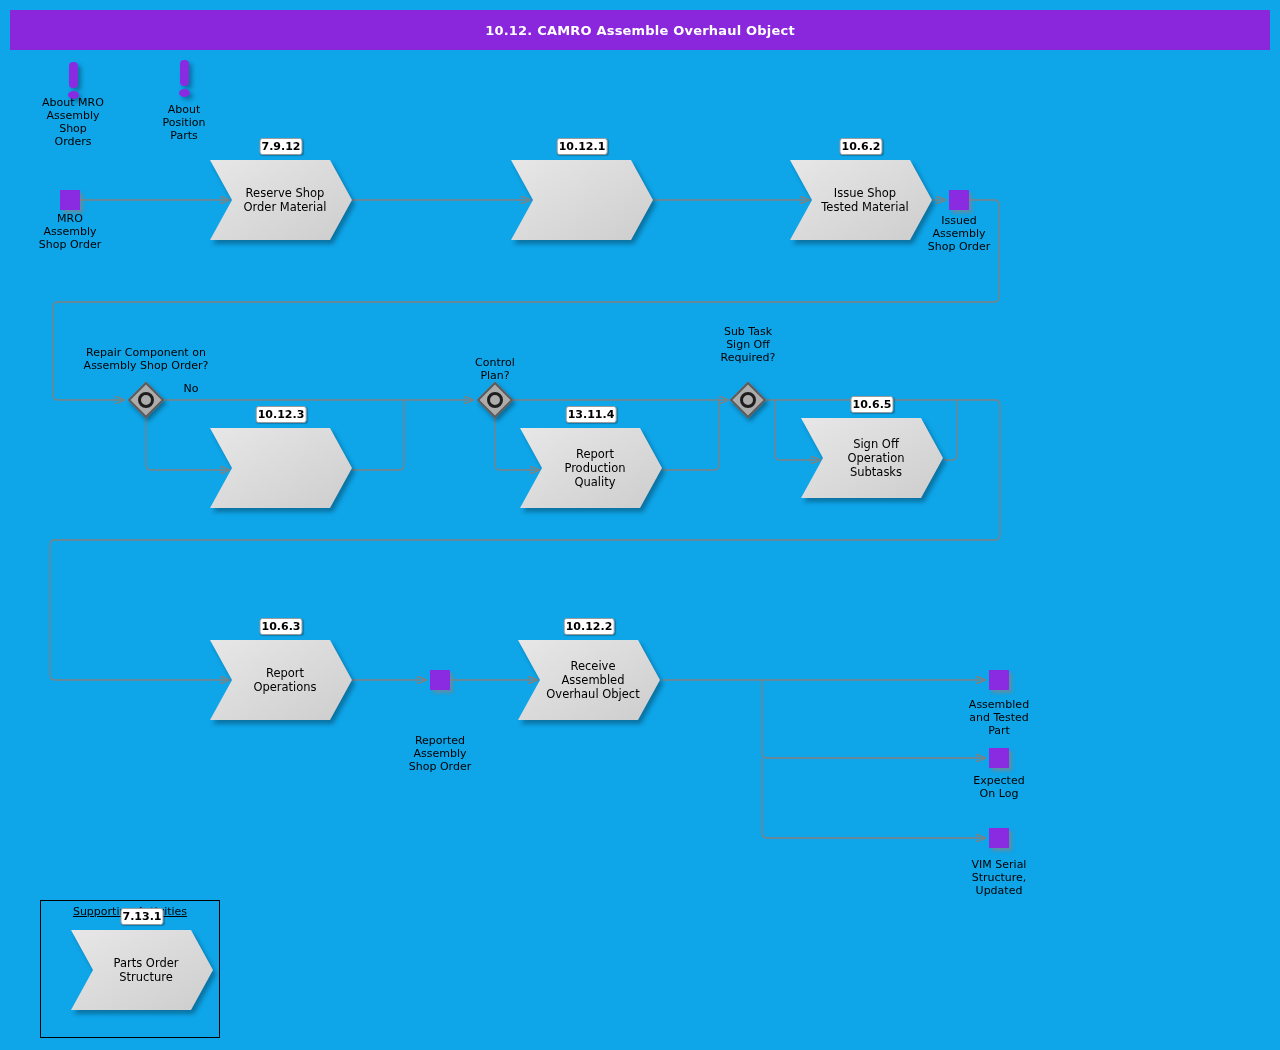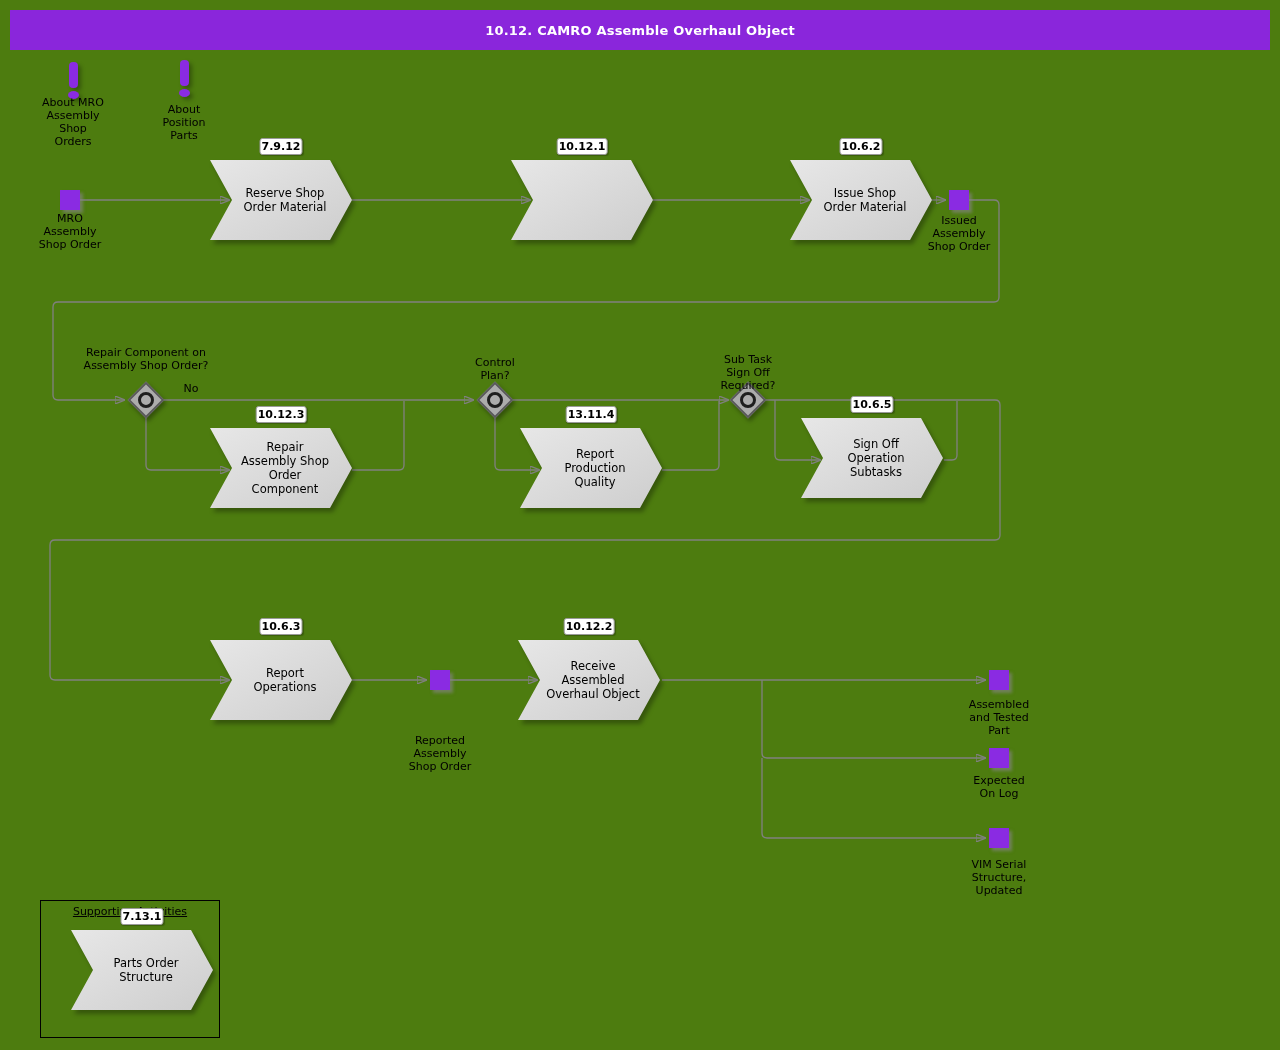--- a/index.html
+++ b/index.html
@@ -1,17 +1,17 @@
 <!DOCTYPE html>
 <html style="--bar: #8A26DB; --accent: #8A2BE2; --line: #808080; --shape-fill: #D5D5D5; --shape-fill-light: #E7E7E7;"><head>
 <meta charset="utf-8">
 <style>
   html,body{margin:0;padding:0;background:#fff;}
   .canvas{
-    position:relative;width:1280px;height:1050px;background:#4d7c0f;overflow:hidden;
+    position:relative;width:1280px;height:1050px;background:#0ea5e9;overflow:hidden;
     font-family:"DejaVu Sans","Liberation Sans",sans-serif;color:#000;
   }
   .titlebar{
     position:absolute;left:10px;top:10px;width:1260px;height:40px;
     background:var(--bar,#8A26DB);display:flex;align-items:center;justify-content:center;
     color:#fff;font-size:13px;font-weight:bold;letter-spacing:.2px;
   }
   svg.connectors{position:absolute;left:0;top:0;z-index:1;}
   svg.connectors path{stroke:var(--line,#808080);stroke-width:1.3;fill:none;}
 
@@ -127,21 +127,21 @@
     <div class="chev-shadow">
         <div class="chev"></div>
       </div>
   </div>
   <div class="act" style="left:790px;top:138px">
     <div class="act-badge">10.6.2</div>
     <div class="chev-shadow">
         <div class="chev"></div>
       </div>
     <div class="act-label">Issue Shop
-Order Material</div>
+Tested Material</div>
   </div>
 
   <div class="event" style="left:949px;top:190px"></div>
   <div class="node-label" style="left:909px;top:214px;width:100px">Issued
 Assembly
 Shop Order</div>
 
   <div class="gw" style="left:128px;top:382px">
     <div class="gw-diamond"></div>
     <div class="gw-circle"></div>
@@ -154,33 +154,29 @@
     <div class="gw-diamond"></div>
     <div class="gw-circle"></div>
   </div>
   <div class="node-label" style="left:445px;top:356px;width:100px">Control
 Plan?</div>
 
   <div class="gw" style="left:730px;top:382px">
     <div class="gw-diamond"></div>
     <div class="gw-circle"></div>
   </div>
-  <div class="node-label" style="left:698px;top:353px;width:100px">Sub Task
+  <div class="node-label" style="left:698px;top:325px;width:100px">Sub Task
 Sign Off
 Required?</div>
 
   <div class="act" style="left:210px;top:406px">
     <div class="act-badge">10.12.3</div>
     <div class="chev-shadow">
         <div class="chev"></div>
       </div>
-    <div class="act-label">Repair
-Assembly Shop
-Order
-Component</div>
   </div>
   <div class="act" style="left:520px;top:406px">
     <div class="act-badge">13.11.4</div>
     <div class="chev-shadow">
         <div class="chev"></div>
       </div>
     <div class="act-label">Report
 Production
 Quality</div>
   </div>

